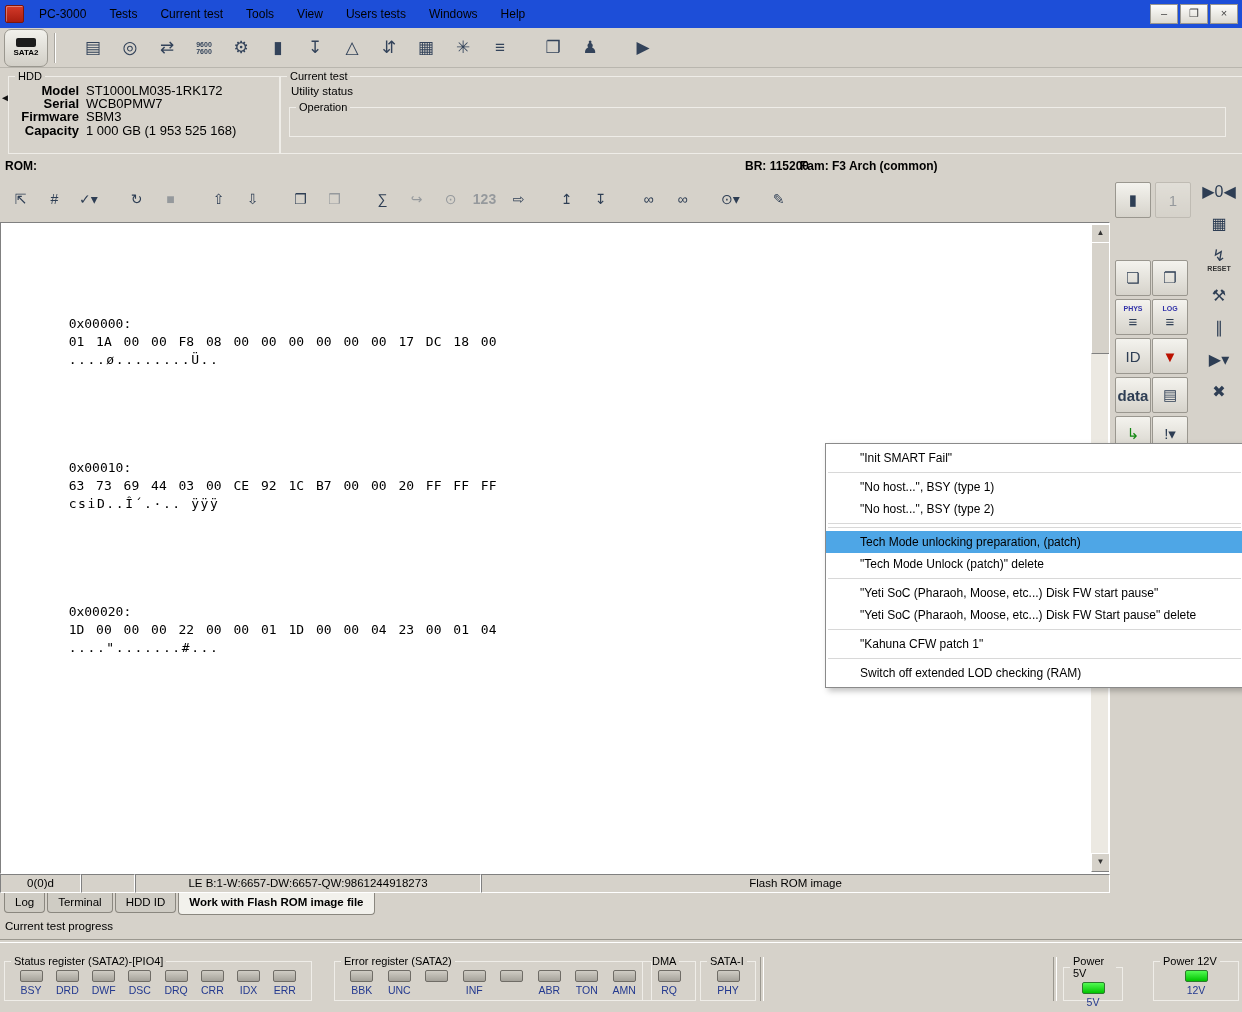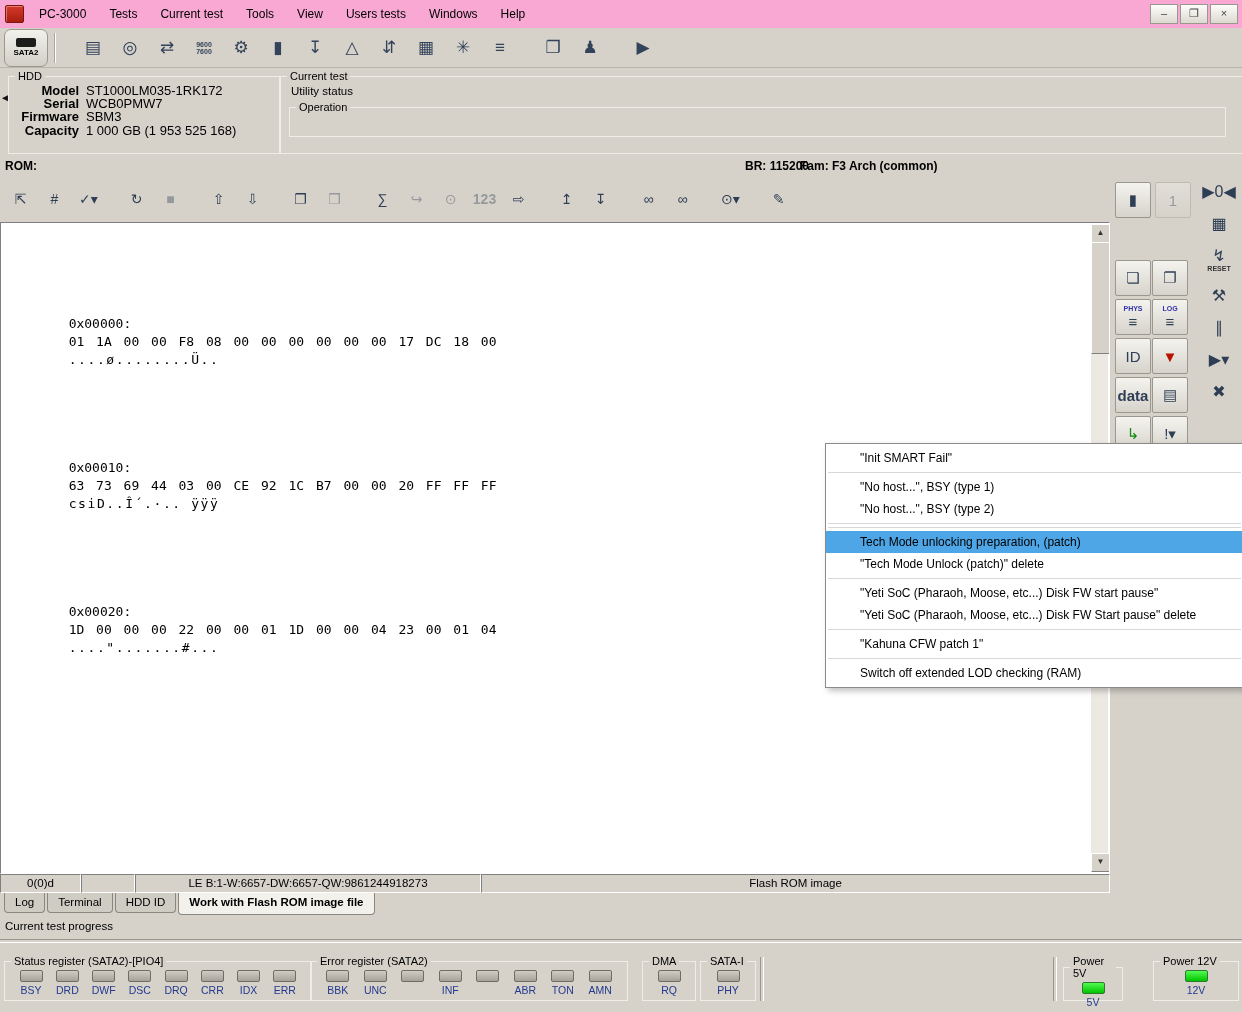--- a/index.html
+++ b/index.html
@@ -1,19 +1,19 @@
 <!DOCTYPE html>
 <html><head>
 <meta charset="utf-8">
 <style>
   html,body{margin:0;padding:0;}
   body{width:1242px;height:1012px;position:relative;overflow:hidden;
        background:#d6d2ca;font-family:"Liberation Sans",sans-serif;font-size:12px;color:#000;}
   
-  .menubar{position:absolute;top:0;left:0;width:1242px;height:28px;background:#f9a8d4;
+  .menubar{position:absolute;top:0;left:0;width:1242px;height:28px;background:#1d4ed8;
            border-bottom:1px solid #c8c5bd;display:flex;align-items:center;}
   .appicon{width:17px;height:16px;margin:0 6px 0 5px;background:linear-gradient(#d43a2a,#a81e10);
            border:1px solid #7c150b;border-radius:2px;box-shadow:inset 1px 1px 0 rgba(255,255,255,.35);}
   .mi{padding:5px 9px;cursor:default;}
   .winctl{margin-left:auto;display:flex;gap:2px;padding-right:4px;}
   .wbtn{width:26px;height:18px;border:1px solid #9a978f;background:linear-gradient(#fdfdfb,#dcd9d1);
         text-align:center;line-height:16px;font-size:11px;color:#444;}
   
   .toolbar{position:absolute;top:28px;left:0;width:1242px;height:40px;background:#d6d2ca;
            border-bottom:1px solid #b9b6ae;display:flex;align-items:center;padding-left:4px;box-sizing:border-box;}
@@ -647,21 +647,21 @@
           <span class="led"></span>
           <span class="ledlbl">IDX</span>
         </div>
 
         <div class="ledcol">
           <span class="led"></span>
           <span class="ledlbl">ERR</span>
         </div>
       </div>
   </fieldset>
-  <fieldset class="grp" style="left:310px;width:318px">
+  <fieldset class="grp" style="left:334px;width:318px">
     <legend>Error register (SATA2)</legend>
     <div class="leds">
 
         <div class="ledcol">
           <span class="led"></span>
           <span class="ledlbl">BBK</span>
         </div>
 
         <div class="ledcol">
           <span class="led"></span>

